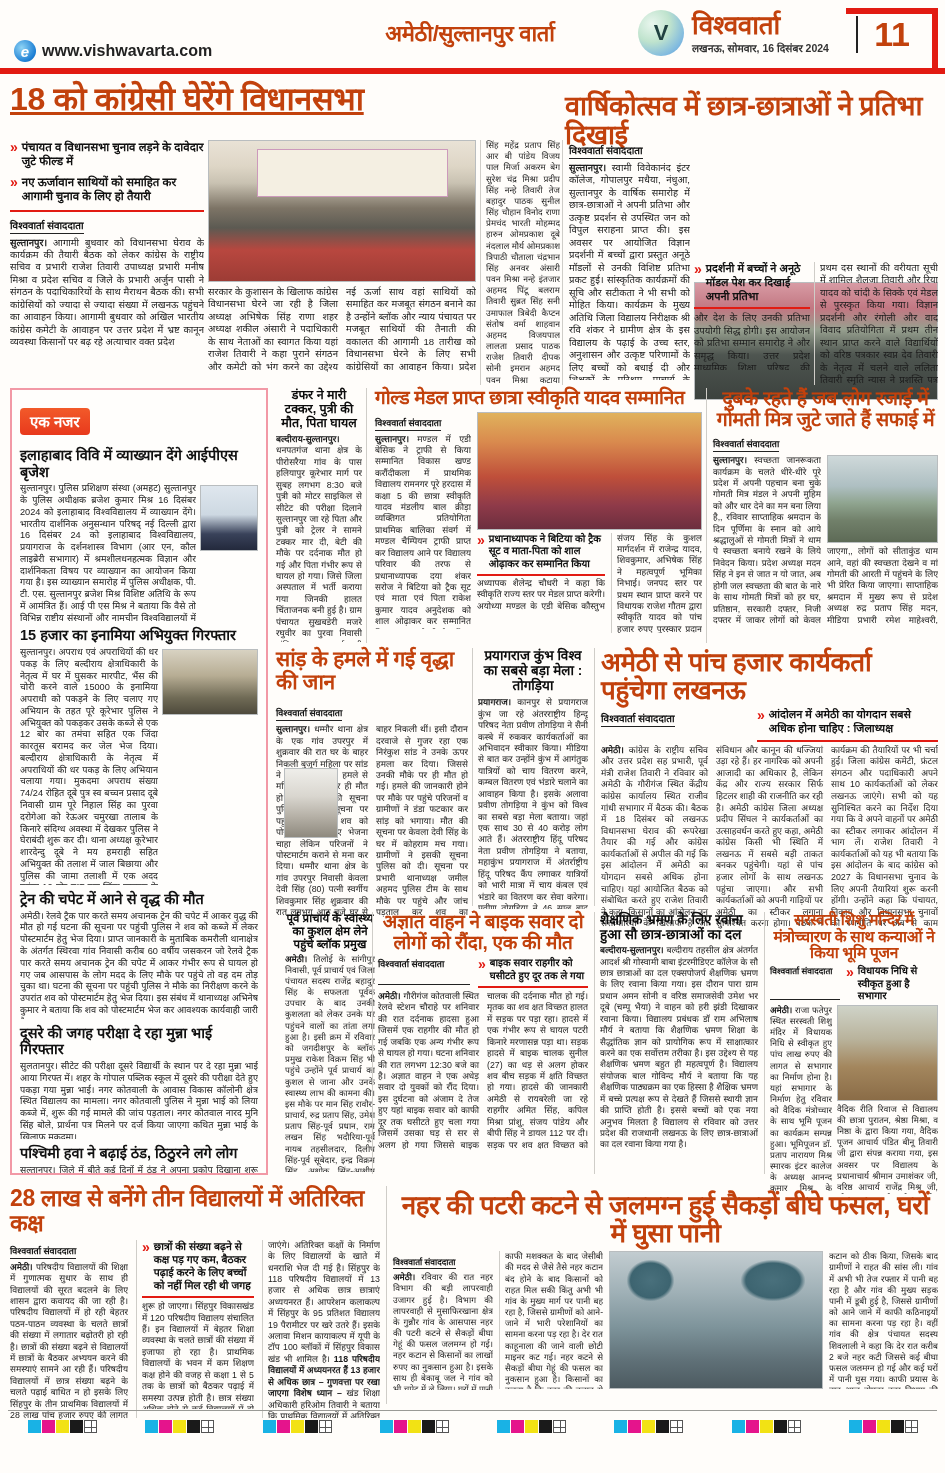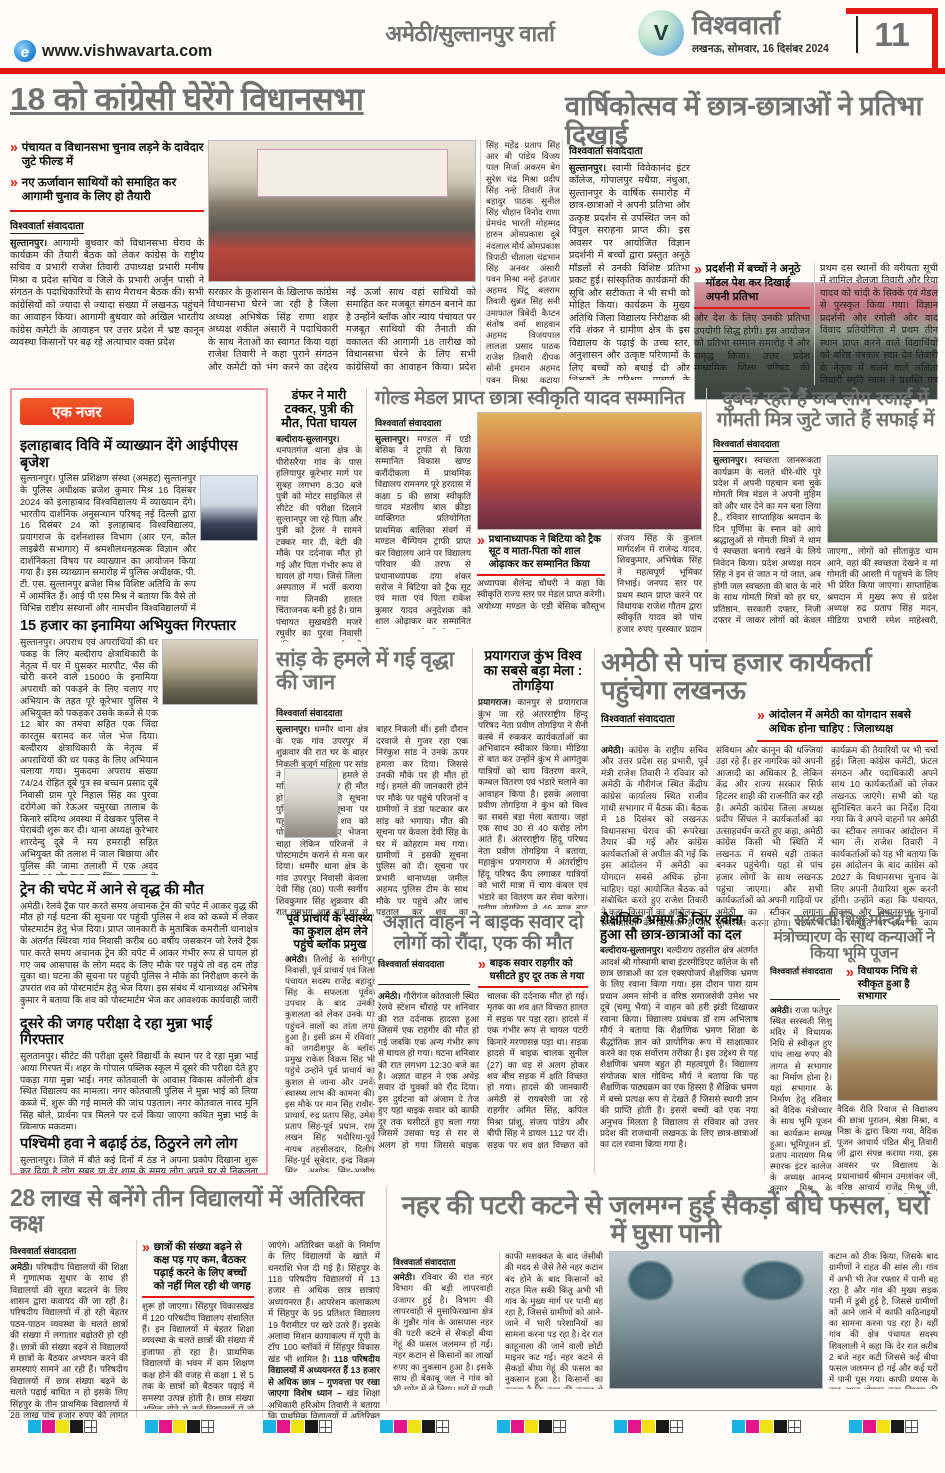--- a/index.html
+++ b/index.html
@@ -4,21 +4,21 @@
 <style>
   :root{
     --accent:#e21b12; --bar:#e8391c; --boxborder:#f299a6;
     --kicker:#df1110; --strap:#f8e4c6; --ink:#111;
   }
   *{margin:0;padding:0;box-sizing:border-box;}
   html,body{background:#e8e8e4;}
   body{font-family:"Liberation Sans","DejaVu Sans",sans-serif;color:var(--ink);}
   .page{position:relative;width:945px;height:1473px;background:#fffdfa;margin:0 auto;overflow:hidden;}
   .abs{position:absolute;}
-  .hl{font-weight:800;color:#737373;line-height:1.08;letter-spacing:-.3px;}
+  .hl{font-weight:800;color:#c2410c;line-height:1.08;letter-spacing:-.3px;}
   .body-txt{font-size:9.6px;line-height:1.3;text-align:justify;color:#1c1c1c;overflow:hidden;}
   .byline{font-weight:800;font-size:10px;border-bottom:1.5px solid #222;display:inline-block;padding-bottom:1px;margin-bottom:3px;}
   .dateline{font-weight:800;}
   .bullet-row{display:flex;gap:4px;}
   .chev{color:var(--accent);font-weight:900;font-size:14px;line-height:1;}
   .bullet-txt{font-weight:800;font-size:11.5px;line-height:1.25;}
   .red-rule{border-bottom:2px solid var(--accent);padding-bottom:4px;}
   .photo{background:#cfd4d8;position:relative;overflow:hidden;border:1px solid #b9bdbf;}
   .cols2{column-count:2;column-gap:8px;column-fill:auto;height:100%;}
   .cols3{column-count:3;column-gap:8px;column-fill:auto;height:100%;}
@@ -31,21 +31,21 @@
   .ph-police{background:linear-gradient(180deg,#d8d2c2 0%,#b7ad94 40%,#6f6a55 75%,#4e4a3c 100%);}
   .ph-award{background:linear-gradient(180deg,#e0b25c 0%,#d98a4e 25%,#bf4f3a 55%,#8e3a49 80%,#6c2e3e 100%);}
   .ph-river{background:linear-gradient(180deg,#cfd9da 0%,#aebfc2 35%,#8fa48f 55%,#71806a 75%,#5d6a56 100%);}
   .ph-oldwoman{background:linear-gradient(180deg,#efeeea 0%,#d9d6cf 40%,#b5b0a6 70%,#8e897e 100%);}
   .ph-pujan{background:linear-gradient(180deg,#cfd3c8 0%,#b9b39c 35%,#a3865d 65%,#8a6c47 100%);}
   .ph-flood{background:linear-gradient(180deg,#c2ccd0 0%,#9fb0b6 30%,#7e949b 55%,#5f7077 80%,#4c5a60 100%);}
   .ph-flood .tree{position:absolute;top:6%;width:22%;height:30%;background:radial-gradient(ellipse at center,#49707c 0%,#3d6470 60%,transparent 72%);}
   
   .en-box{border:2px solid var(--boxborder);background:#fffefc;padding:6px 8px;}
   .en-bar{background:linear-gradient(180deg,#f25a2a,var(--bar));color:#fff;font-weight:800;font-size:15px;
-    display:inline-block;padding:3px 32px 4px;border-radius:4px;margin:2px 0 6px;}
+    display:inline-block;padding:3px 10px 4px;border-radius:4px;margin:12px 0 6px;}
   .en-hl{font-weight:800;font-size:14.5px;line-height:1.15;margin:6px 0 3px;}
   .en-body{font-size:9.2px;line-height:1.28;text-align:justify;color:#1c1c1c;overflow:hidden;}
   .small-hl{font-weight:800;line-height:1.12;color:#0c0c0c;}
   .kicker{background:var(--kicker);color:#fff;font-weight:800;font-size:15px;text-align:center;padding:3px 0 4px;}
   .strap{background:var(--strap);font-weight:800;font-size:13.5px;text-align:center;padding:4px 6px 5px;color:#151515;}
   .colorbar{display:flex;justify-content:space-between;}
   .cb-group{display:flex;gap:1px;align-items:center;}
   .cb{width:13px;height:13px;display:inline-block;}
   .reg{width:13px;height:13px;border:1px solid #555;position:relative;background:#fff;}
   .reg:before{content:"";position:absolute;left:50%;top:0;bottom:0;width:1px;background:#555;}

